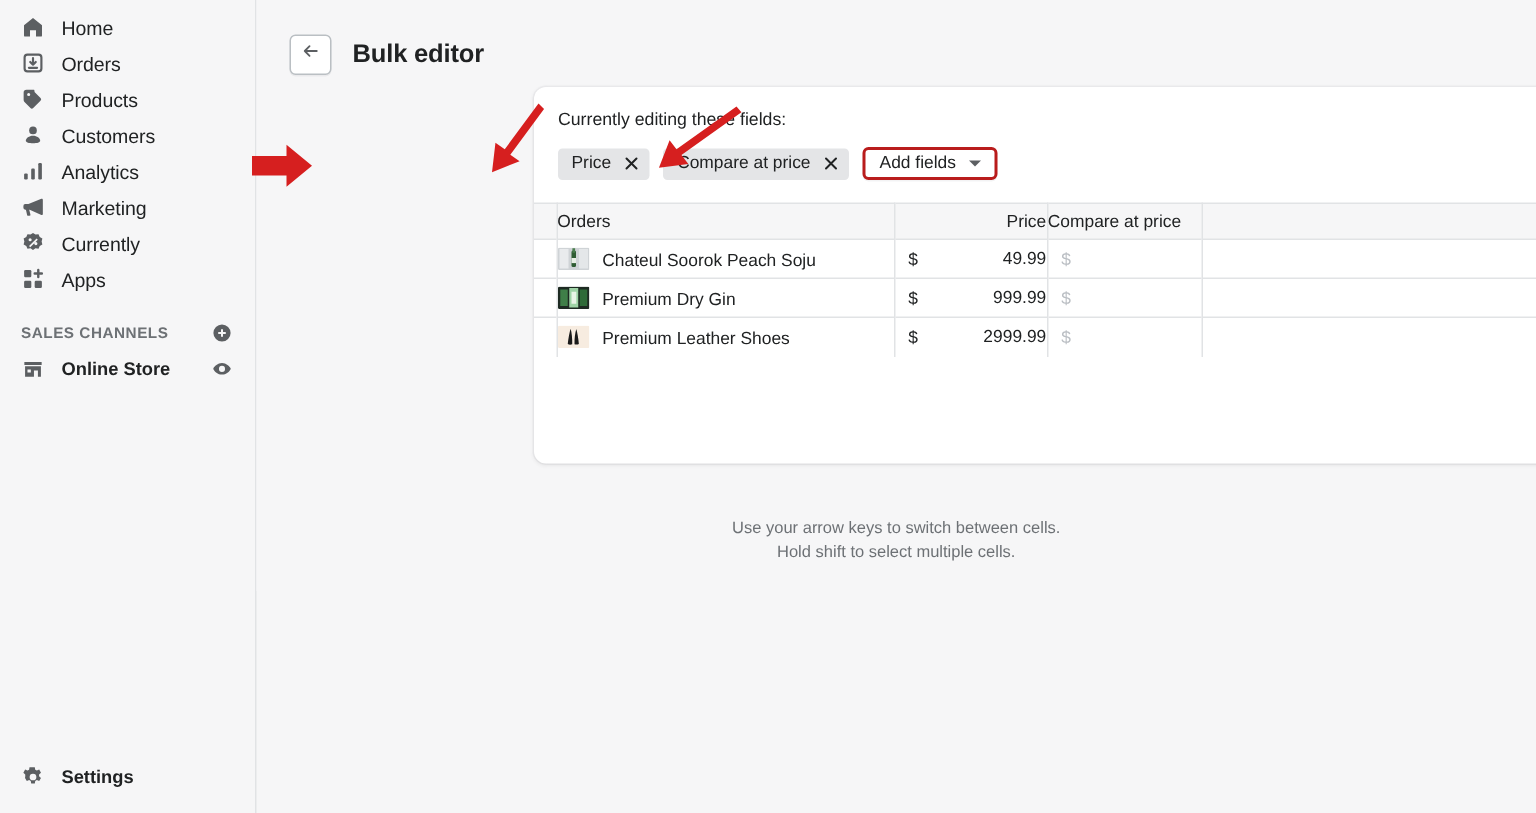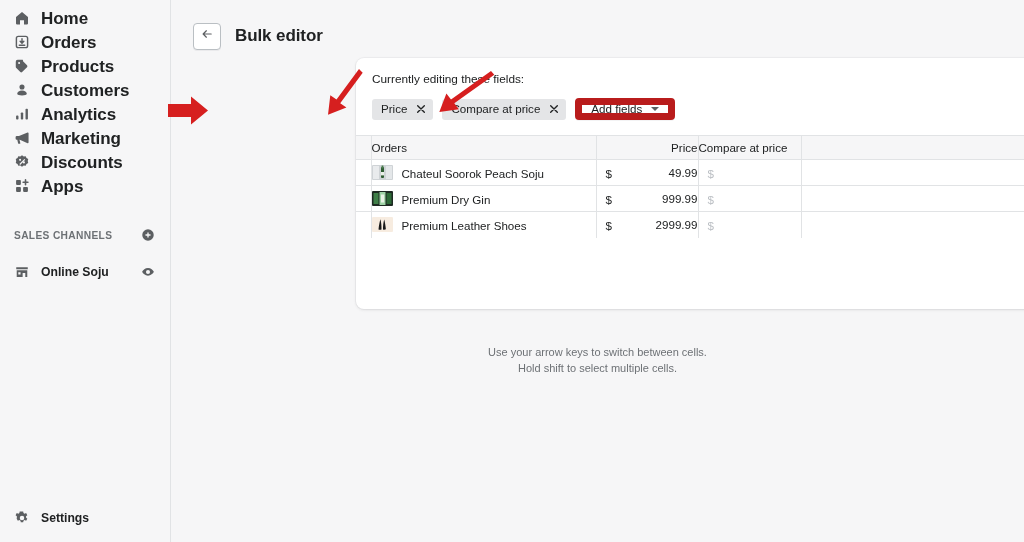--- a/index.html
+++ b/index.html
@@ -31,30 +31,30 @@
   }
   .nav-item + .nav-item { margin-top: 0; }
   .nav-icon {
     width: 16px; height: 16px;
     display: flex; align-items: center; justify-content: center;
     flex: 0 0 16px;
     color: #5c5f62;
   }
   .nav-icon svg { display: block; }
   .nav-label {
-    font-size: 17px;
+    font-size: 13px;
     color: #202223;
-    font-weight: bold;
+    font-weight: normal;
     letter-spacing: -0.05px;
     line-height: 1;
   }
   .nav-spacer { height: 12px; }
   .section-head {
     display: flex; align-items: center; justify-content: space-between;
-    margin: 13px 8px;
+    margin: 0 8px;
     padding: 0 6px 0 6px;
     height: 24px;
     text-align: center;
   }
   .section-title {
     font-size: 10.2px;
     color: #6d7175;
     font-weight: bold;
     letter-spacing: 0.35px;
   }
@@ -130,21 +130,21 @@
   .chip-label { font-size: 11.6px; color: #202223; line-height: 1; }
   .chip-x {
     width: 11px; height: 11px;
     display: flex; align-items: center; justify-content: center;
     color: #202223; cursor: pointer;
   }
   .addfields {
     display: flex; align-items: center; gap: 9px;
     height: 22px;
     background: #fff;
-    border: 7px solid #b91c1c;
+    border: 2px solid #b91c1c;
     border-radius: 4px;
     padding: 0 9px;
     box-shadow: 0 1px 0 rgba(22,29,37,0.05);
     cursor: pointer;
   }
   .addfields-label { font-size: 11.6px; color: #202223; line-height: 1; }
   .caret { width: 0; height: 0; border-left: 4px solid transparent; border-right: 4px solid transparent; border-top: 4.5px solid #5c5f62; }
 
   table.grid { width: 100%; border-collapse: collapse; table-layout: fixed; }
   table.grid th, table.grid td {
@@ -271,21 +271,21 @@
       </span>
       <span class="nav-label">Marketing</span>
     </div>
 
     <div class="nav-item">
       <span class="nav-icon">
         <svg width="16" height="16" viewBox="0 0 20 20" fill="currentColor">
             <path d="M10 1.6 12.1 3l2.5-.3 1 2.3 2.2 1.2-.6 2.5.6 2.5-2.2 1.2-1 2.3-2.5-.3L10 15.8 7.9 14.4l-2.5.3-1-2.3L2.2 11.2l.6-2.5-.6-2.5 2.2-1.2 1-2.3 2.5.3L10 1.6zM7.6 6a1.3 1.3 0 1 0 0 2.6 1.3 1.3 0 0 0 0-2.6zm4.8 3.2a1.3 1.3 0 1 0 0 2.6 1.3 1.3 0 0 0 0-2.6zM13 6.2l-6.3 6.4 1 1 6.3-6.4-1-1z"></path>
           </svg>
       </span>
-      <span class="nav-label">Discounts</span>
+      <span class="nav-label">Currently</span>
     </div>
 
     <div class="nav-item">
       <span class="nav-icon">
         <svg width="16" height="16" viewBox="0 0 20 20" fill="currentColor">
             <rect x="2.6" y="2.6" width="6" height="6" rx="1"></rect>
             <rect x="2.6" y="11.4" width="6" height="6" rx="1"></rect>
             <rect x="11.4" y="11.4" width="6" height="6" rx="1"></rect>
             <path d="M14.4 2.4v6m-3-3h6" stroke="currentColor" stroke-width="2" stroke-linecap="round"></path>
           </svg>
@@ -303,21 +303,21 @@
           </svg>
       </span>
     </div>
 
     <div class="channel-item">
       <span class="nav-icon">
         <svg width="16" height="16" viewBox="0 0 20 20" fill="currentColor">
             <path d="M2.8 4.2h14.4v2.4H2.8V4.2zM3.4 7.8h13.2v8.6h-2.5v-5.1h-3.3v5.1H3.4V7.8zm2 2.6v2.6h2.8v-2.6H5.4z"></path>
           </svg>
       </span>
-      <span class="channel-label">Online Soju</span>
+      <span class="channel-label">Online Store</span>
       <span class="channel-eye">
         <svg width="14" height="14" viewBox="0 0 20 20" fill="currentColor">
             <path d="M10 4.2c-4 0-7.3 3.2-8.2 5.2-.1.25-.1.5 0 .75.9 2 4.2 5.2 8.2 5.2s7.3-3.2 8.2-5.2a.9.9 0 0 0 0-.75C17.3 7.4 14 4.2 10 4.2zm0 8.6a2.9 2.9 0 1 1 0-5.8 2.9 2.9 0 0 1 0 5.8z"></path>
           </svg>
       </span>
     </div>
 
     <div class="settings-row">
       <span class="nav-icon">
         <svg width="16" height="16" viewBox="0 0 20 20" fill="currentColor">

